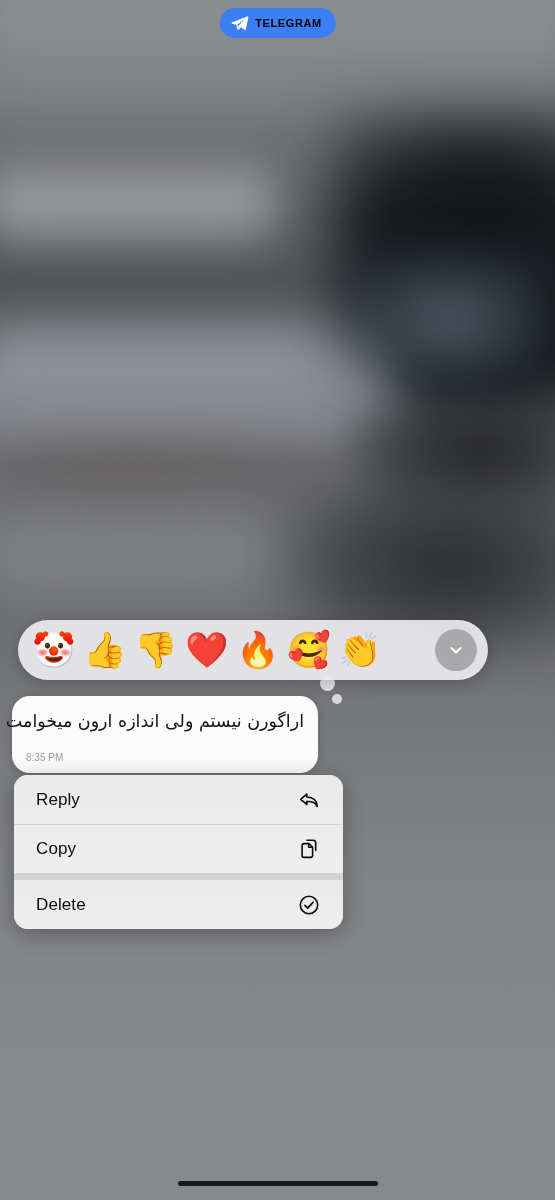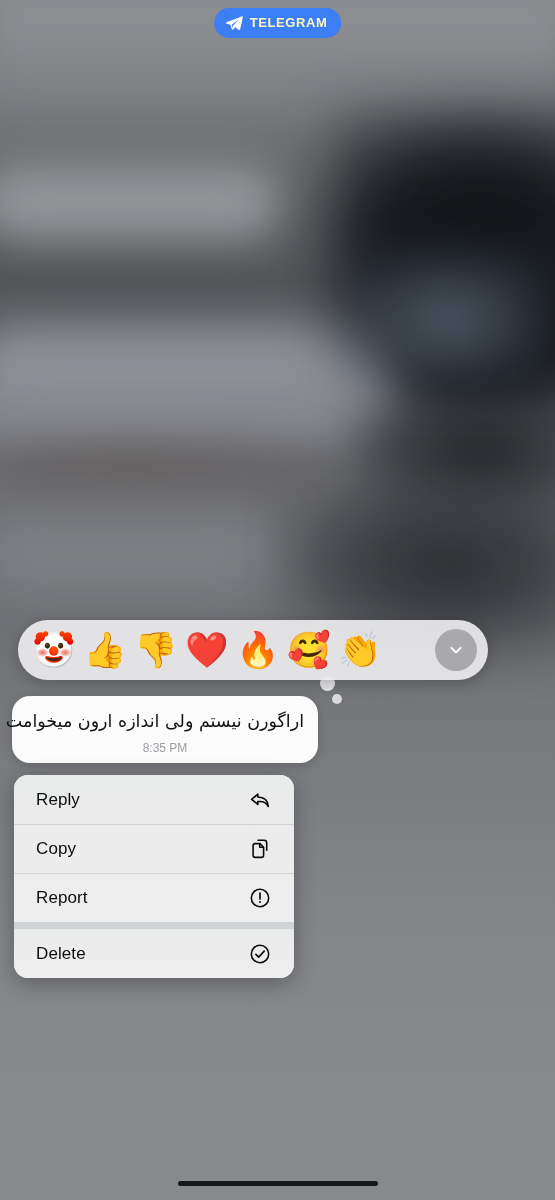--- a/index.html
+++ b/index.html
@@ -158,22 +158,22 @@
     padding: 5px 14px 5px 11px;
     height: 20px;
     box-sizing: content-box;
     z-index: 60;
   }
   .tg-badge .tg-ico {
     width: 18px; height: 18px;
     display: block;
   }
   .tg-badge .tg-label {
-    color: #fef9c3;
-    font-size: 13px;
+    color: #000000;
+    font-size: 11px;
     font-weight: bold;
     letter-spacing: 0.6px;
     line-height: 20px;
   }
 
   
   .reaction-bar {
     position: absolute;
     left: 18px;
     top: 620px;
@@ -248,33 +248,33 @@
   .msg-text {
     direction: rtl;
     text-align: center;
     font-size: 17.5px;
     color: #111214;
     line-height: 1.35;
     font-family: "DejaVu Sans", sans-serif;
     white-space: nowrap;
   }
   .msg-time {
-    text-align: center;
-    font-size: 12px;
+    text-align: left;
+    font-size: 10px;
     color: #9b9da1;
-    margin-top: 6px;
+    margin-top: 16px;
     line-height: 16px;
   }
 
   
   .ctx-menu {
     position: absolute;
     left: 14px;
     top: 775px;
-    width: 280px;
+    width: 329px;
     border-radius: 14px;
     overflow: hidden;
     box-shadow: 0 5px 22px rgba(0,0,0,0.30);
     z-index: 50;
     background: #eceded;
   }
   .ctx-group {
     background: linear-gradient(180deg, #e9eaea 0%, #ececec 45%, #eeeeee 100%);
   }
   .ctx-item {
@@ -401,30 +401,20 @@
           <svg width="24" height="24" viewBox="0 0 24 24" aria-hidden="true">
             <path d="M10.0 3.2 L16.0 3.2 C17.6 3.2 18.7 4.3 18.7 5.8 L18.7 13.2" fill="none" stroke="#0c0d0f" stroke-width="1.6" stroke-linecap="round" stroke-linejoin="round"></path>
             <path d="M7.2 6.6 L12.0 6.6 L15.6 10.2 L15.6 18.2 C15.6 19.6 14.8 20.4 13.5 20.4 L7.2 20.4 C5.9 20.4 5.1 19.6 5.1 18.2 L5.1 8.8 C5.1 7.4 5.9 6.6 7.2 6.6 Z" fill="none" stroke="#0c0d0f" stroke-width="1.6" stroke-linejoin="round"></path>
             <path d="M11.7 6.8 L11.7 10.3 L15.3 10.3" fill="none" stroke="#0c0d0f" stroke-width="1.5" stroke-linejoin="round" stroke-linecap="round"></path>
           </svg>
         </span>
       </div>
 
 
 
-      <div class="ctx-item">
-        <span class="ctx-label">Report</span>
-        <span class="ctx-icon">
-          <svg width="24" height="24" viewBox="0 0 24 24" aria-hidden="true">
-            <circle cx="12" cy="12" r="8.7" fill="none" stroke="#0c0d0f" stroke-width="1.6"></circle>
-            <path d="M12 7.2 L12 13.0" stroke="#0c0d0f" stroke-width="1.7" stroke-linecap="round"></path>
-            <circle cx="12" cy="16.1" r="1.02" fill="#0c0d0f"></circle>
-          </svg>
-        </span>
-      </div>
 
 
     </div>
 
     <div class="ctx-divider-thick"></div>
 
     <div class="ctx-group">
       <div class="ctx-item">
         <span class="ctx-label">Delete</span>
         <span class="ctx-icon">

